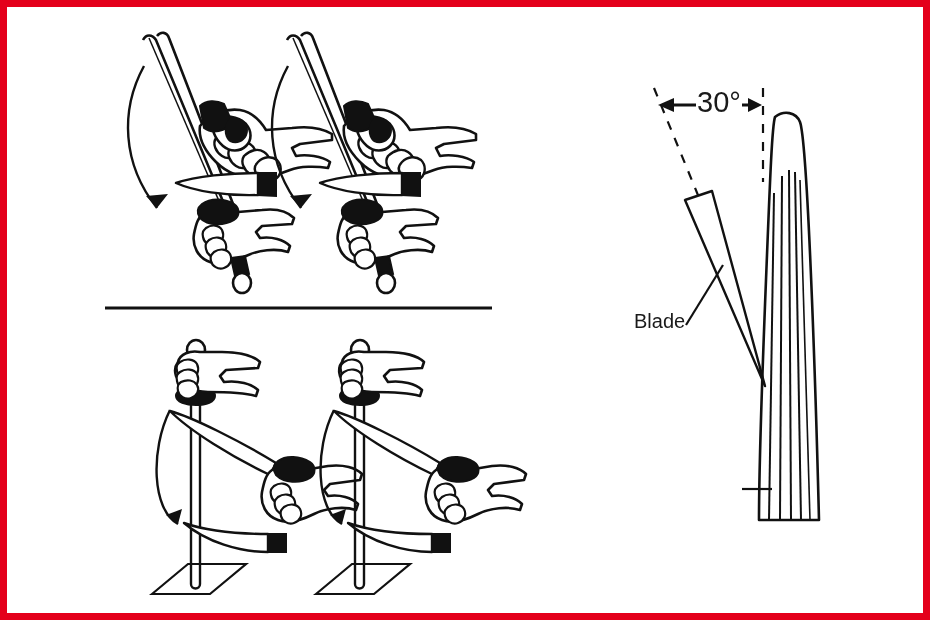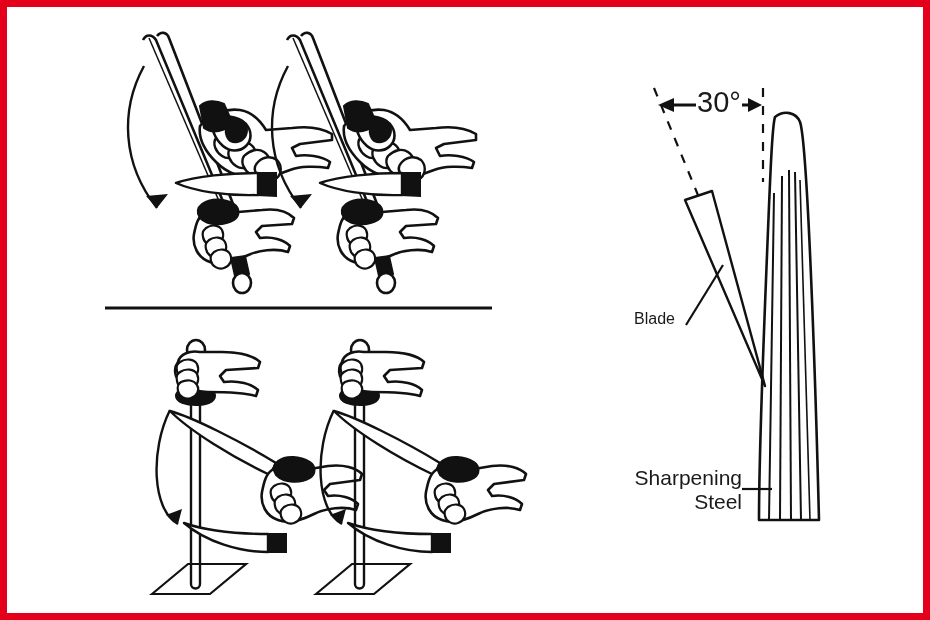--- a/index.html
+++ b/index.html
@@ -40,21 +40,21 @@
   }
   #label-angle {
     left: 697px;
     top: 86px;
     font-size: 29px;
     letter-spacing: 0px;
   }
   #label-blade {
     left: 634px;
     top: 310px;
-    font-size: 16px;
+    font-size: 20px;
   }
   #label-steel {
     left: 622px;
     top: 466px;
     font-size: 21px;
     text-align: right;
     width: 120px;
   }
 </style>
 </head>
@@ -298,19 +298,15 @@
       <line x1="686" y1="325" x2="723" y2="265" stroke="#111111" stroke-width="2.2"></line>
 
       <line x1="742" y1="489" x2="772" y2="489" stroke="#111111" stroke-width="2.2"></line>
     </g>
   </svg>
 
   <div class="lbl" id="label-angle">30°</div>
 
   <div class="lbl" id="label-blade">Blade</div>
 
-  <div class="lbl" id="label-steel">
-    <div>Sharpening</div>
-    <div>Steel</div>
-  </div>
 
   <div id="frame-border"></div>
 </div>
 
 </body></html>

